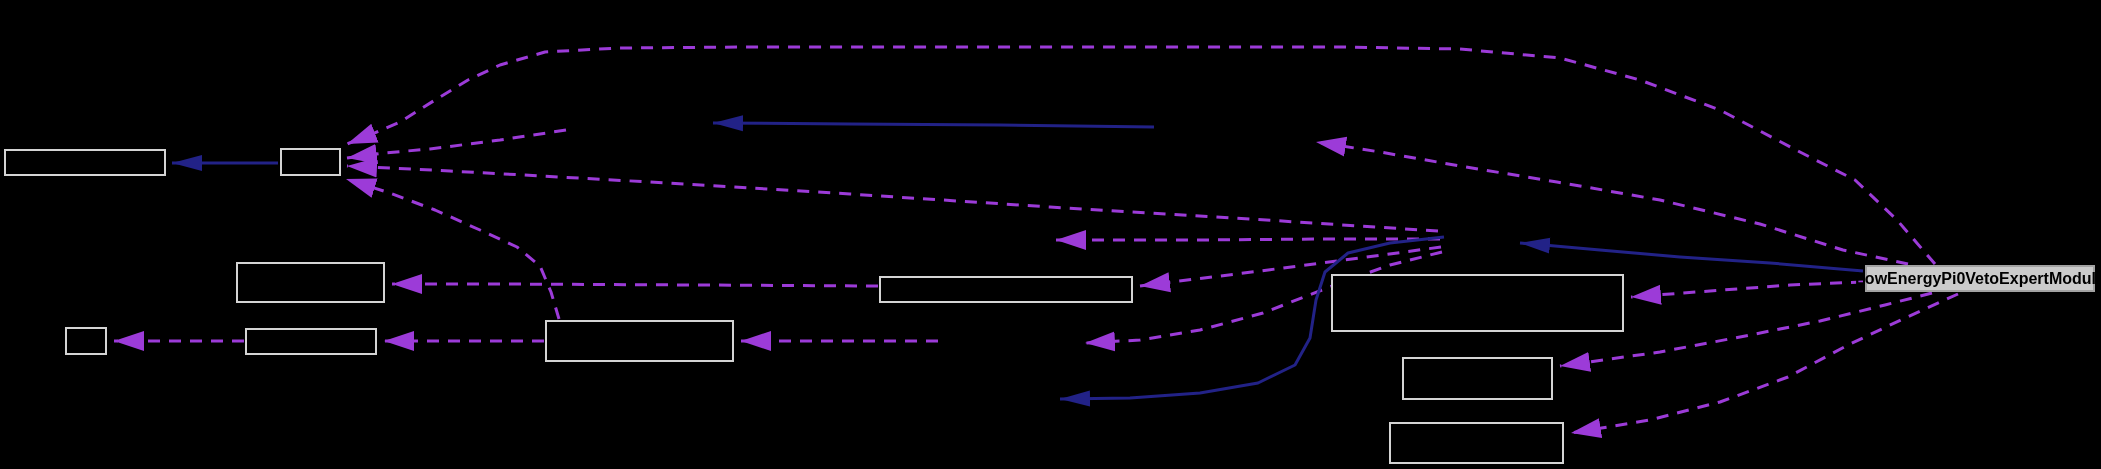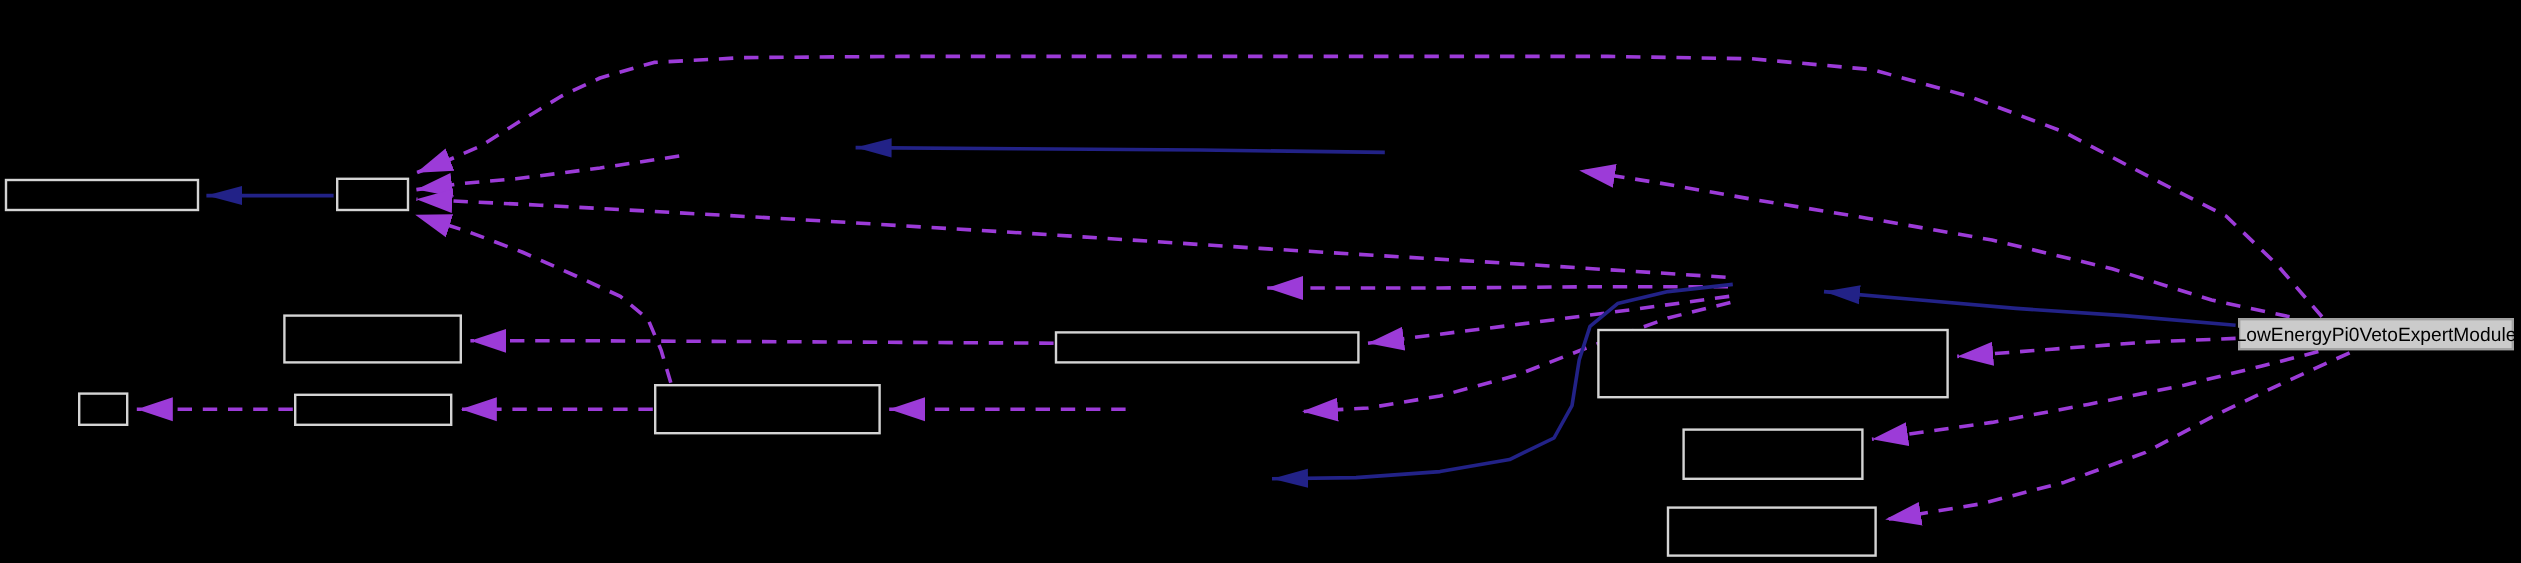--- a/index.html
+++ b/index.html
@@ -7,20 +7,21 @@
     padding: 0;
     background: #000000;
   }
   #stage {
     position: relative;
     width: 2101px;
     height: 469px;
     background: #000000;
     overflow: hidden;
     font-family: "Liberation Sans", sans-serif;
+    font-weight: bold;
   }
   #graph-svg {
     display: block;
     width: 2101px;
     height: 469px;
   }
   .graph-edge { fill: none; stroke-width: 3; stroke-linejoin: round; stroke-linecap: butt; }
   .graph-edge.dashed { stroke-dasharray: 12 9; }
   .graph-node-rect { stroke-width: 2; }
   .graph-node-label { font-family: "Liberation Sans", sans-serif; font-size: 16px; }

